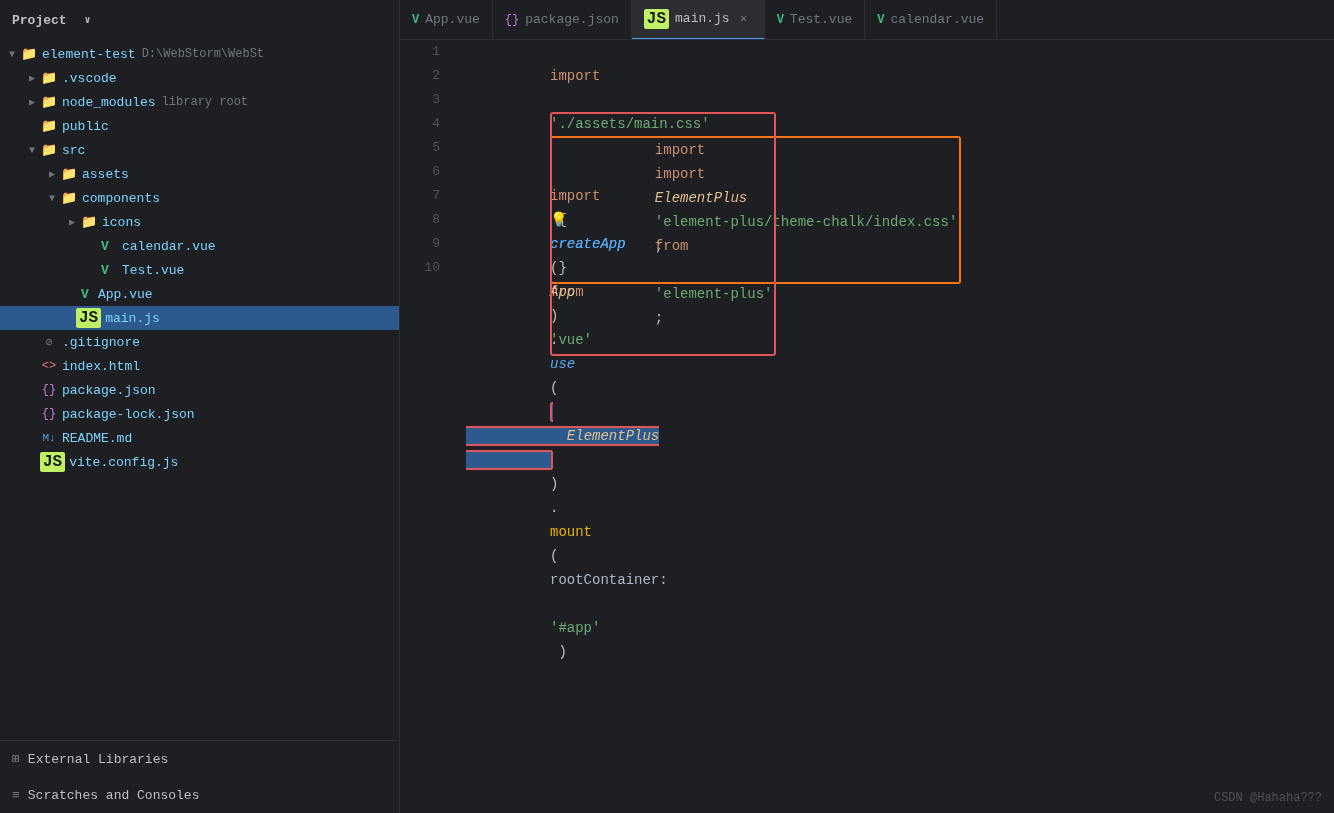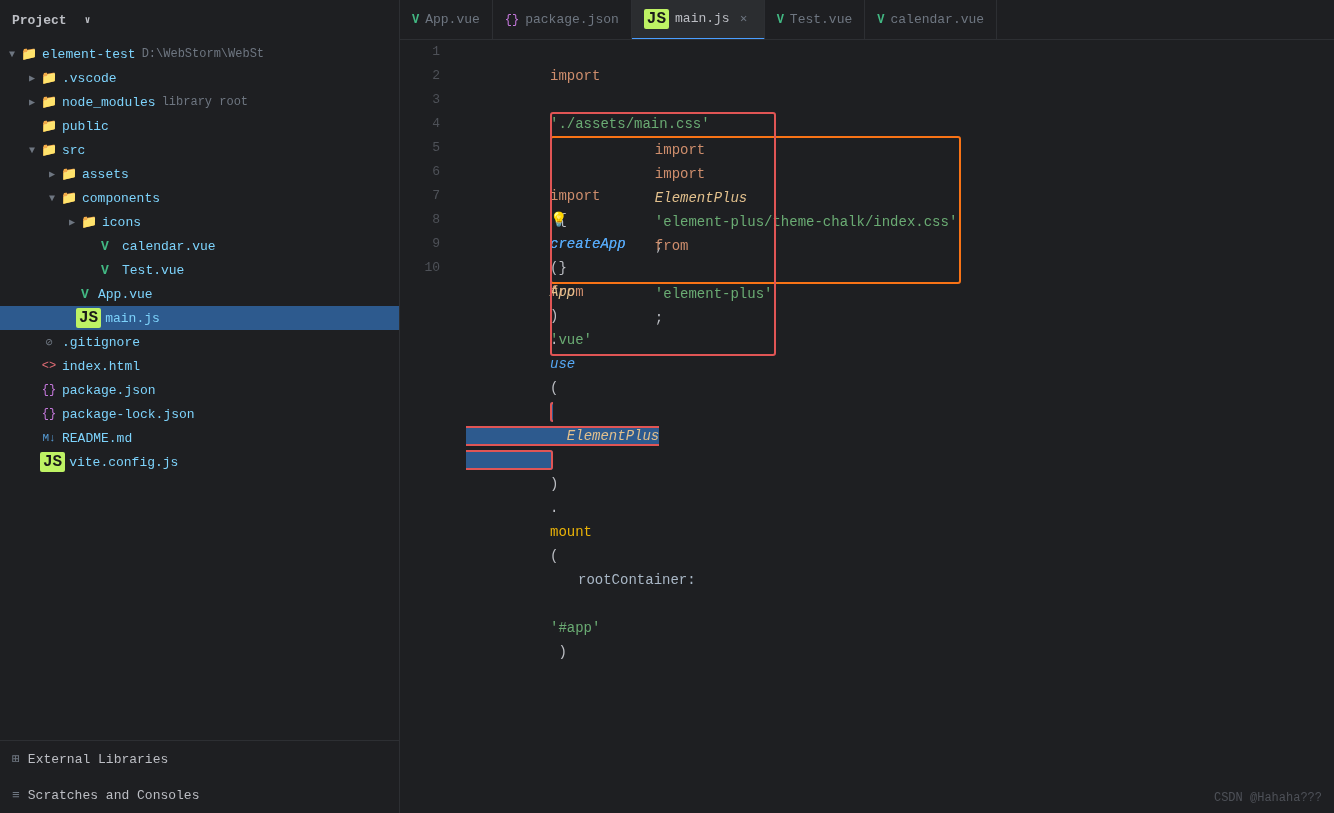--- a/index.html
+++ b/index.html
@@ -489,21 +489,21 @@
           <span class="punct">.</span>
           <span class="identifier-blue" style="font-style:italic;">use</span>
           <span class="punct">(</span>
           <span style="display:inline; border: 2px solid #e05555; border-radius:3px; padding: 0 1px; background:#2d5a8e;">
             <span class="identifier">ElementPlus</span>
           </span>
           <span class="punct">)</span>
           <span class="punct">.</span>
           <span class="fn">mount</span>
           <span class="punct">( </span>
-          <span style="color:#a9b7c6;margin-left:28px;">rootContainer:</span>
+          <span style="color:#a9b7c6;">rootContainer:</span>
           <span class="punct"> </span>
           <span class="str">'#app'</span>
           <span class="punct"> )</span>
         </div>
 
         <div class="code-line">&nbsp;</div>
 
       </div>
     </div>
   </div>

